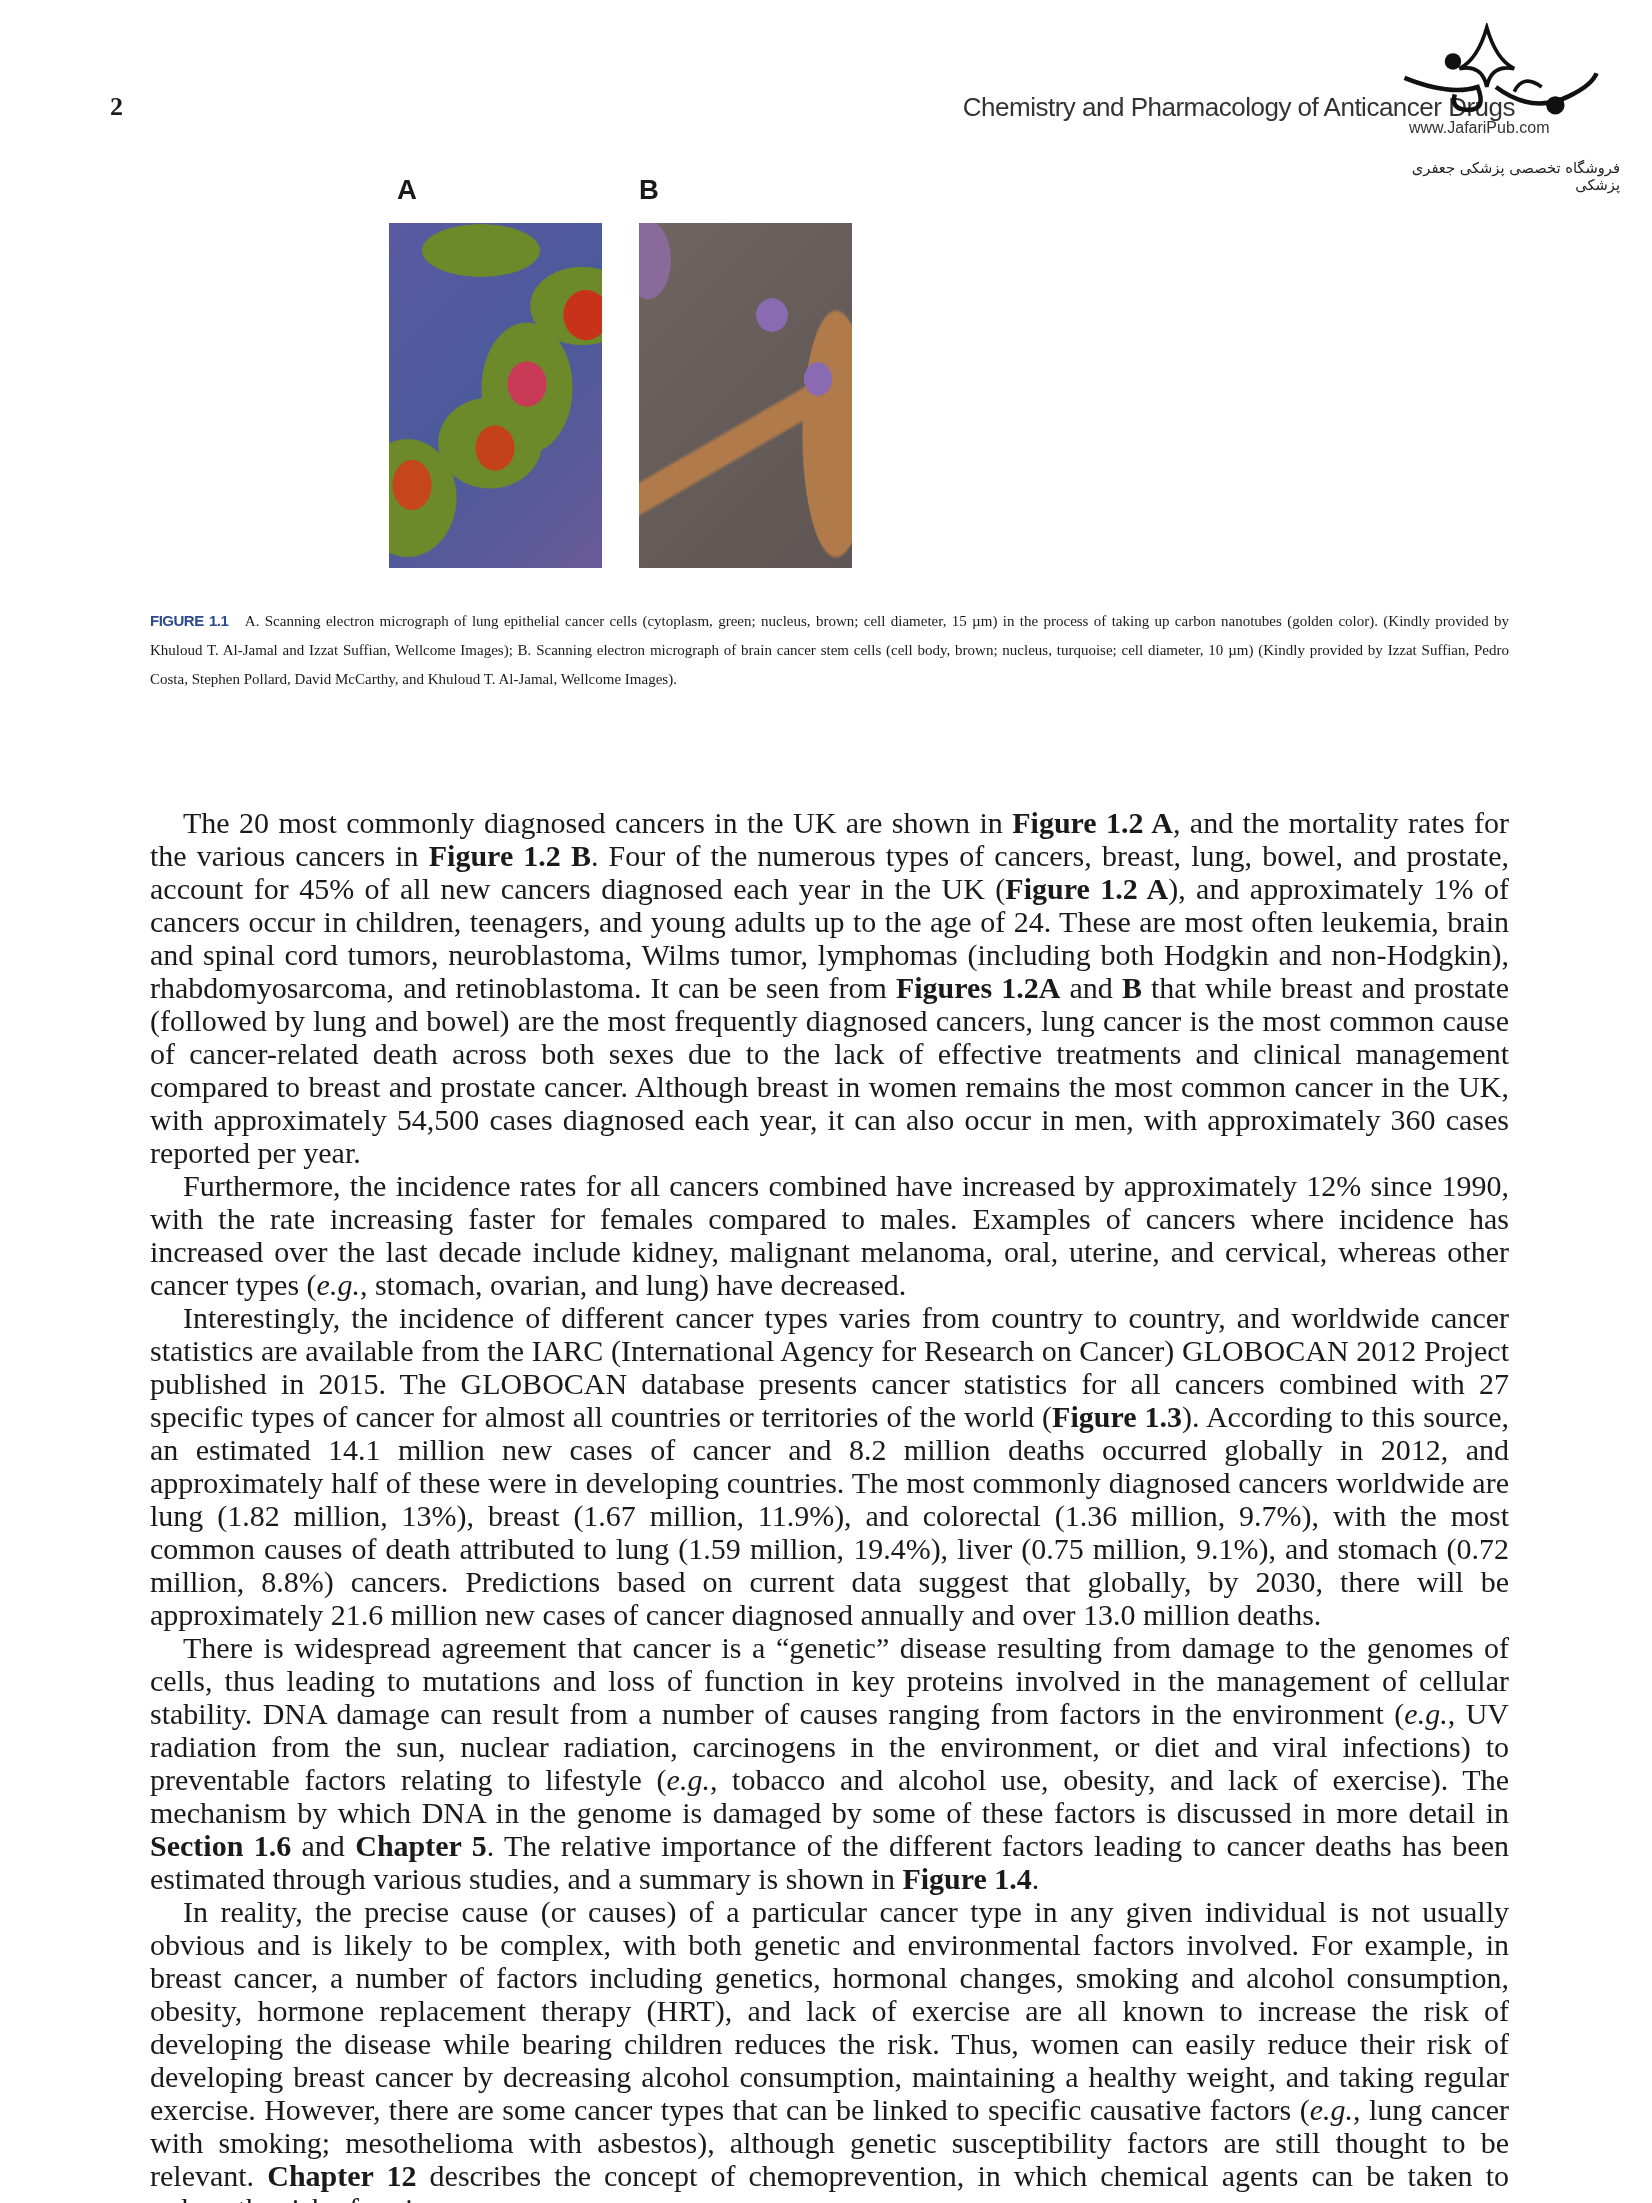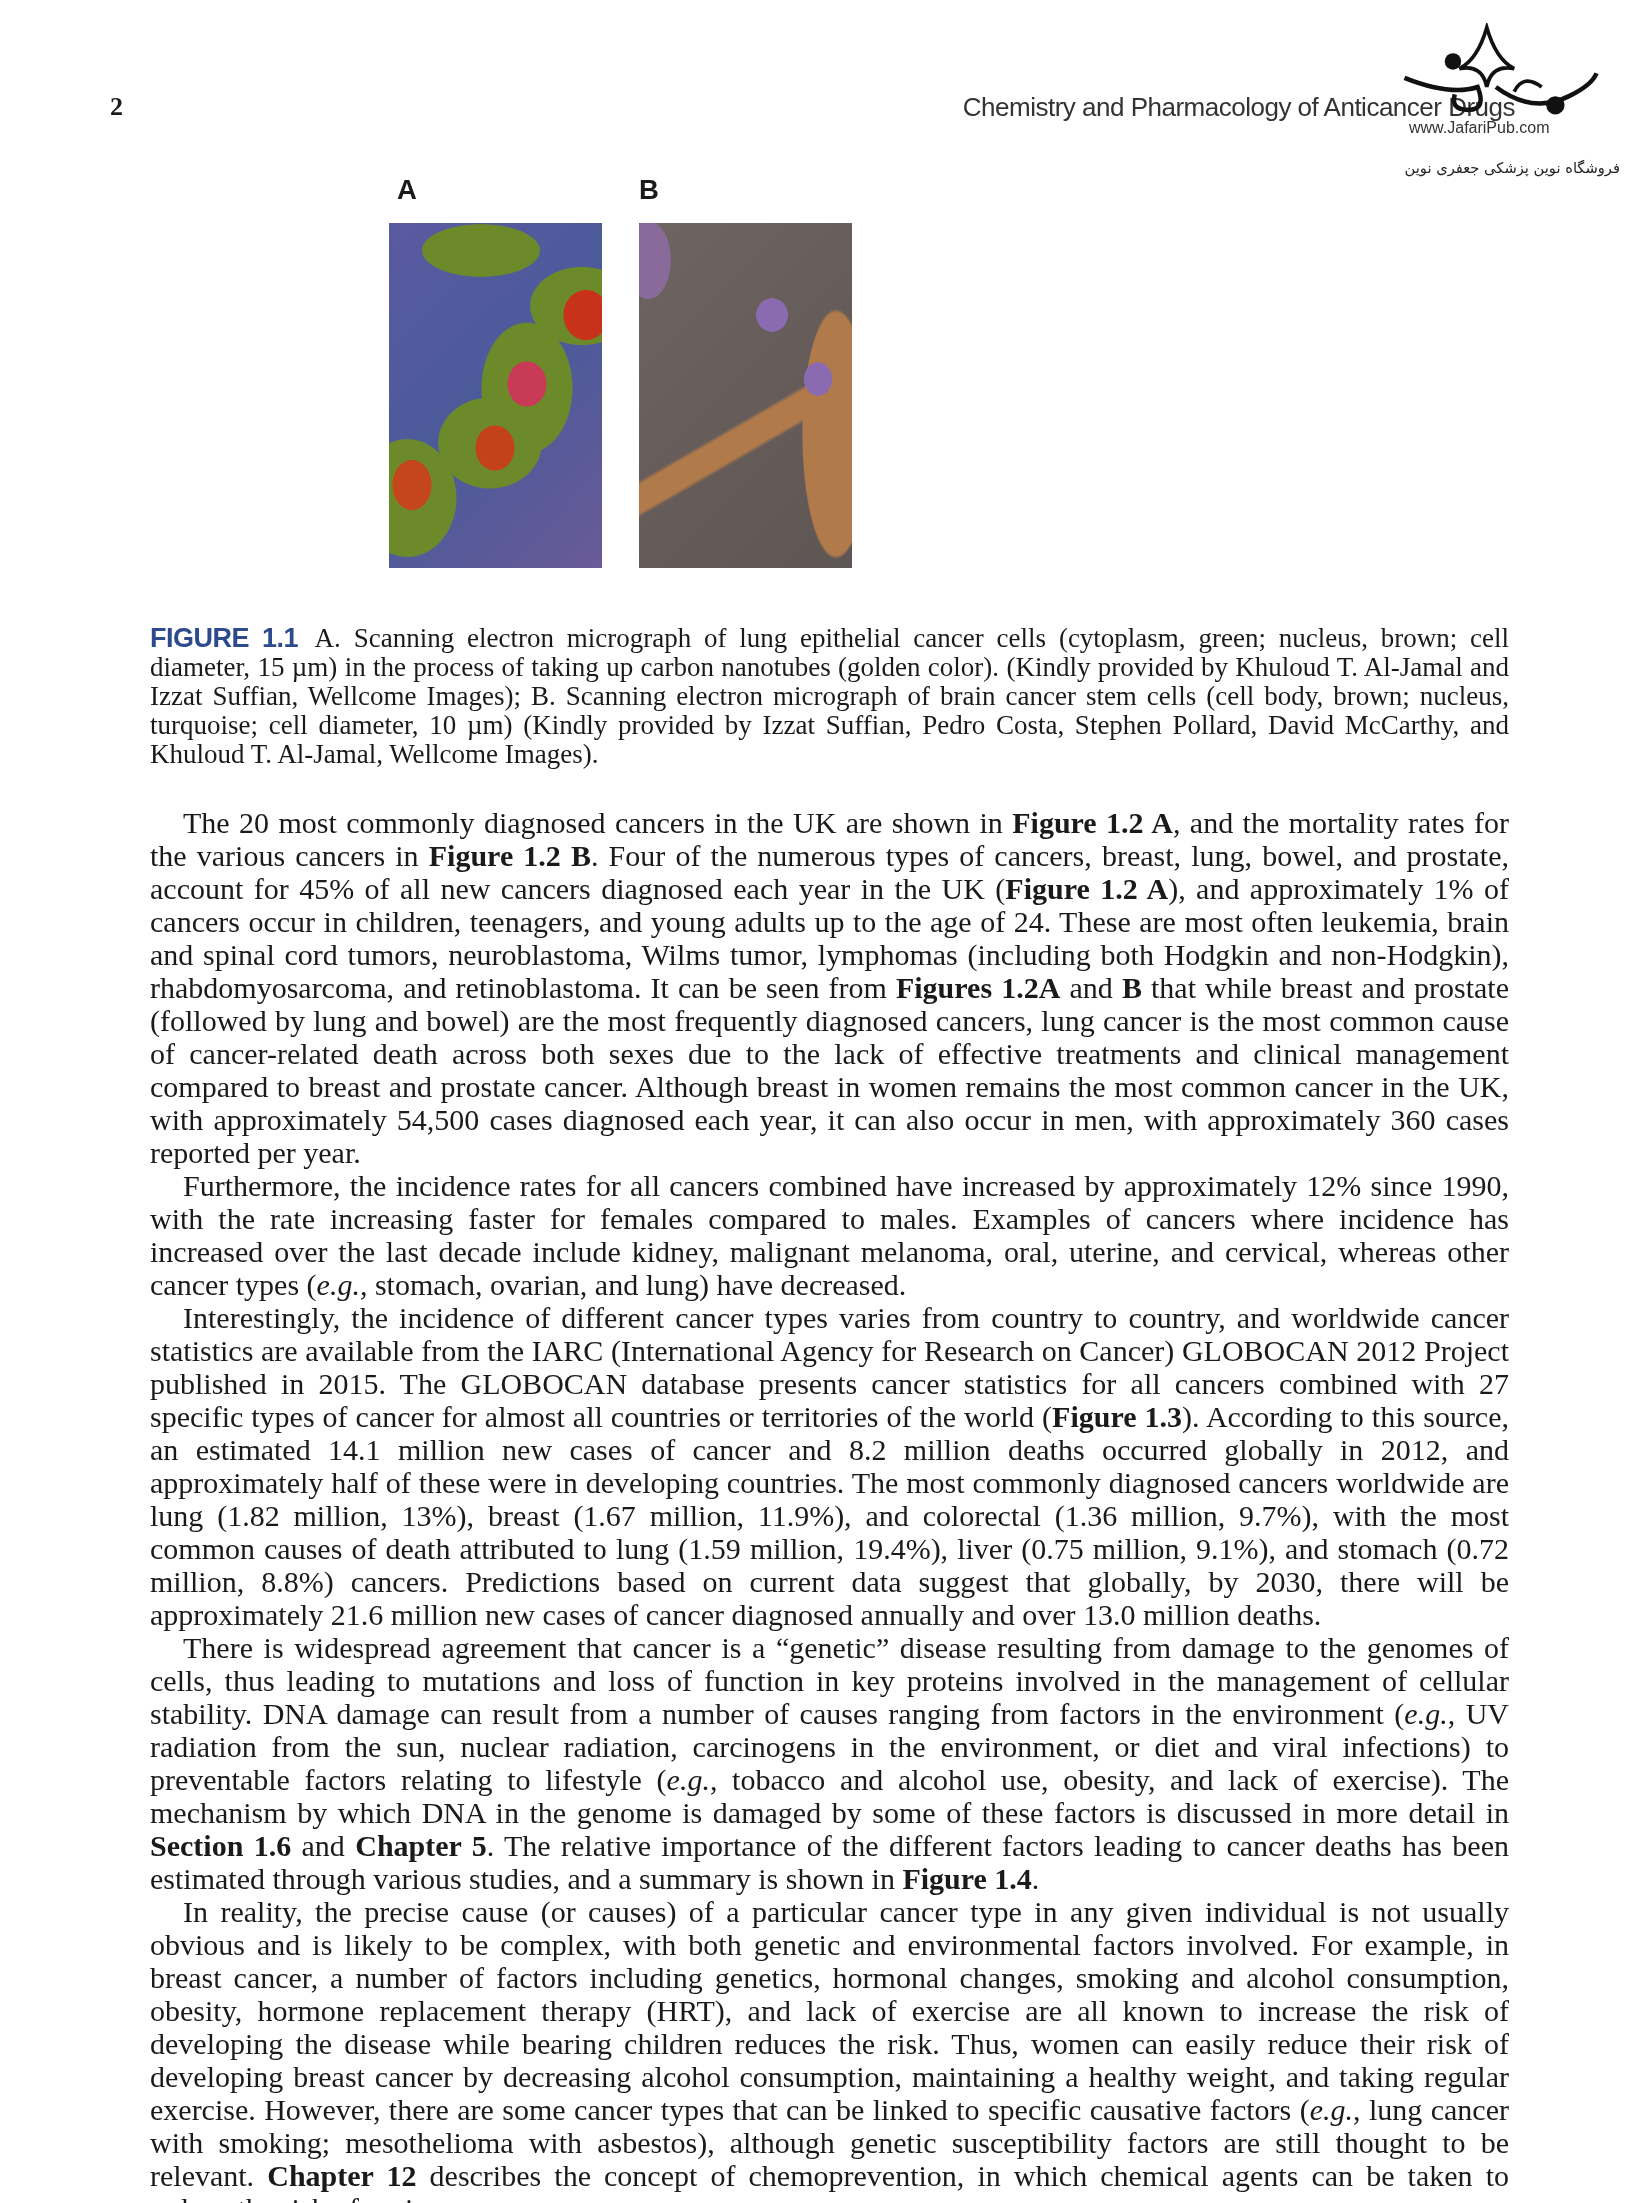--- a/index.html
+++ b/index.html
@@ -29,21 +29,21 @@
     }
     .img-b {
       background:
         radial-gradient(ellipse 26px 27.5px at 133px 92px, #8a6ab0 60%, transparent 62%),
         radial-gradient(ellipse 23px 27.5px at 179px 156px, #8a6ab0 60%, transparent 62%),
         radial-gradient(ellipse 37px 64px at 9.2px 37px, #8a6a9a 60%, transparent 62%),
         linear-gradient(150deg, transparent 55%, #b07a4a 56%, #b07a4a 62%, transparent 63%),
         radial-gradient(ellipse 55px 202px at 197px 211px, #b07a4a 60%, transparent 62%),
         linear-gradient(135deg, #6e6460, #5e5654);
     }
-    .caption { position: absolute; left: 150px; top: 624px; width: 1359px; font-family: "Liberation Serif", serif; font-size: 27px; line-height: 29px; text-align: justify; }
+    .caption { position: absolute; left: 150px; top: 606px; width: 1359px; font-family: "Liberation Serif", serif; font-size: 15px; line-height: 29px; text-align: justify; }
     .caption .cap-label { font-family: "Liberation Sans", sans-serif; color: #2d4a8c; font-weight: bold; margin-right: 16.5px; letter-spacing: -0.5px; }
     .body-text { position: absolute; left: 150px; top: 806px; width: 1359px; font-family: "Liberation Serif", serif; font-size: 30px; line-height: 33px; text-align: justify; }
     .body-text p { margin: 0; text-indent: 33px; }
     .body-text b { font-weight: bold; }
   </style>
 </head>
 <body>
 
 <div class="page-number">2</div>
 <div class="running-head">Chemistry and Pharmacology of Anticancer Drugs</div>
@@ -51,21 +51,21 @@
 <div class="watermark">
   <svg width="211" height="96" viewBox="0 0 230 105">
     <path d="M100 5 Q90 40 70 50 Q95 45 100 70 Q105 45 130 50 Q110 40 100 5 Z" fill="none" stroke="#111" stroke-width="4"></path>
     <circle cx="63" cy="42" r="9" fill="#111"></circle>
     <circle cx="175" cy="90" r="10" fill="#111"></circle>
     <path d="M10 60 Q60 80 90 70 Q100 95 80 95 Q60 95 65 78" fill="none" stroke="#111" stroke-width="5"></path>
     <path d="M110 70 Q150 100 190 80 Q215 68 220 55" fill="none" stroke="#111" stroke-width="5"></path>
     <path d="M130 75 Q140 55 160 70" fill="none" stroke="#111" stroke-width="4"></path>
   </svg>
   <div class="wm-url">www.JafariPub.com</div>
-  <div class="wm-fa">فروشگاه نوین پزشکی جعفری نوین</div>
+  <div class="wm-fa">فروشگاه تخصصی پزشکی جعفری پزشکی</div>
 </div>
 
 <div class="fig-label" style="left:397px;">A</div>
 <div class="fig-label" style="left:639px;">B</div>
 <div id="fig-a" class="fig-img img-a" title="SEM of lung epithelial cancer cells (green cytoplasm, red/brown nuclei, golden nanotubes on blue-purple background)"></div>
 <div id="fig-b" class="fig-img img-b" title="SEM of brain cancer stem cells (brown cell bodies, purple/turquoise nuclei on gray background)"></div>
 
 <div class="caption">
   <span class="cap-label">FIGURE 1.1</span><span>A. Scanning electron micrograph of lung epithelial cancer cells (cytoplasm, green; nucleus, brown; cell diameter, 15 µm) in the process of taking up carbon nanotubes (golden color). (Kindly provided by Khuloud T. Al-Jamal and Izzat Suffian, Wellcome Images); B. Scanning electron micrograph of brain cancer stem cells (cell body, brown; nucleus, turquoise; cell diameter, 10 µm) (Kindly provided by Izzat Suffian, Pedro Costa, Stephen Pollard, David McCarthy, and Khuloud T. Al-Jamal, Wellcome Images).</span>
 </div>

